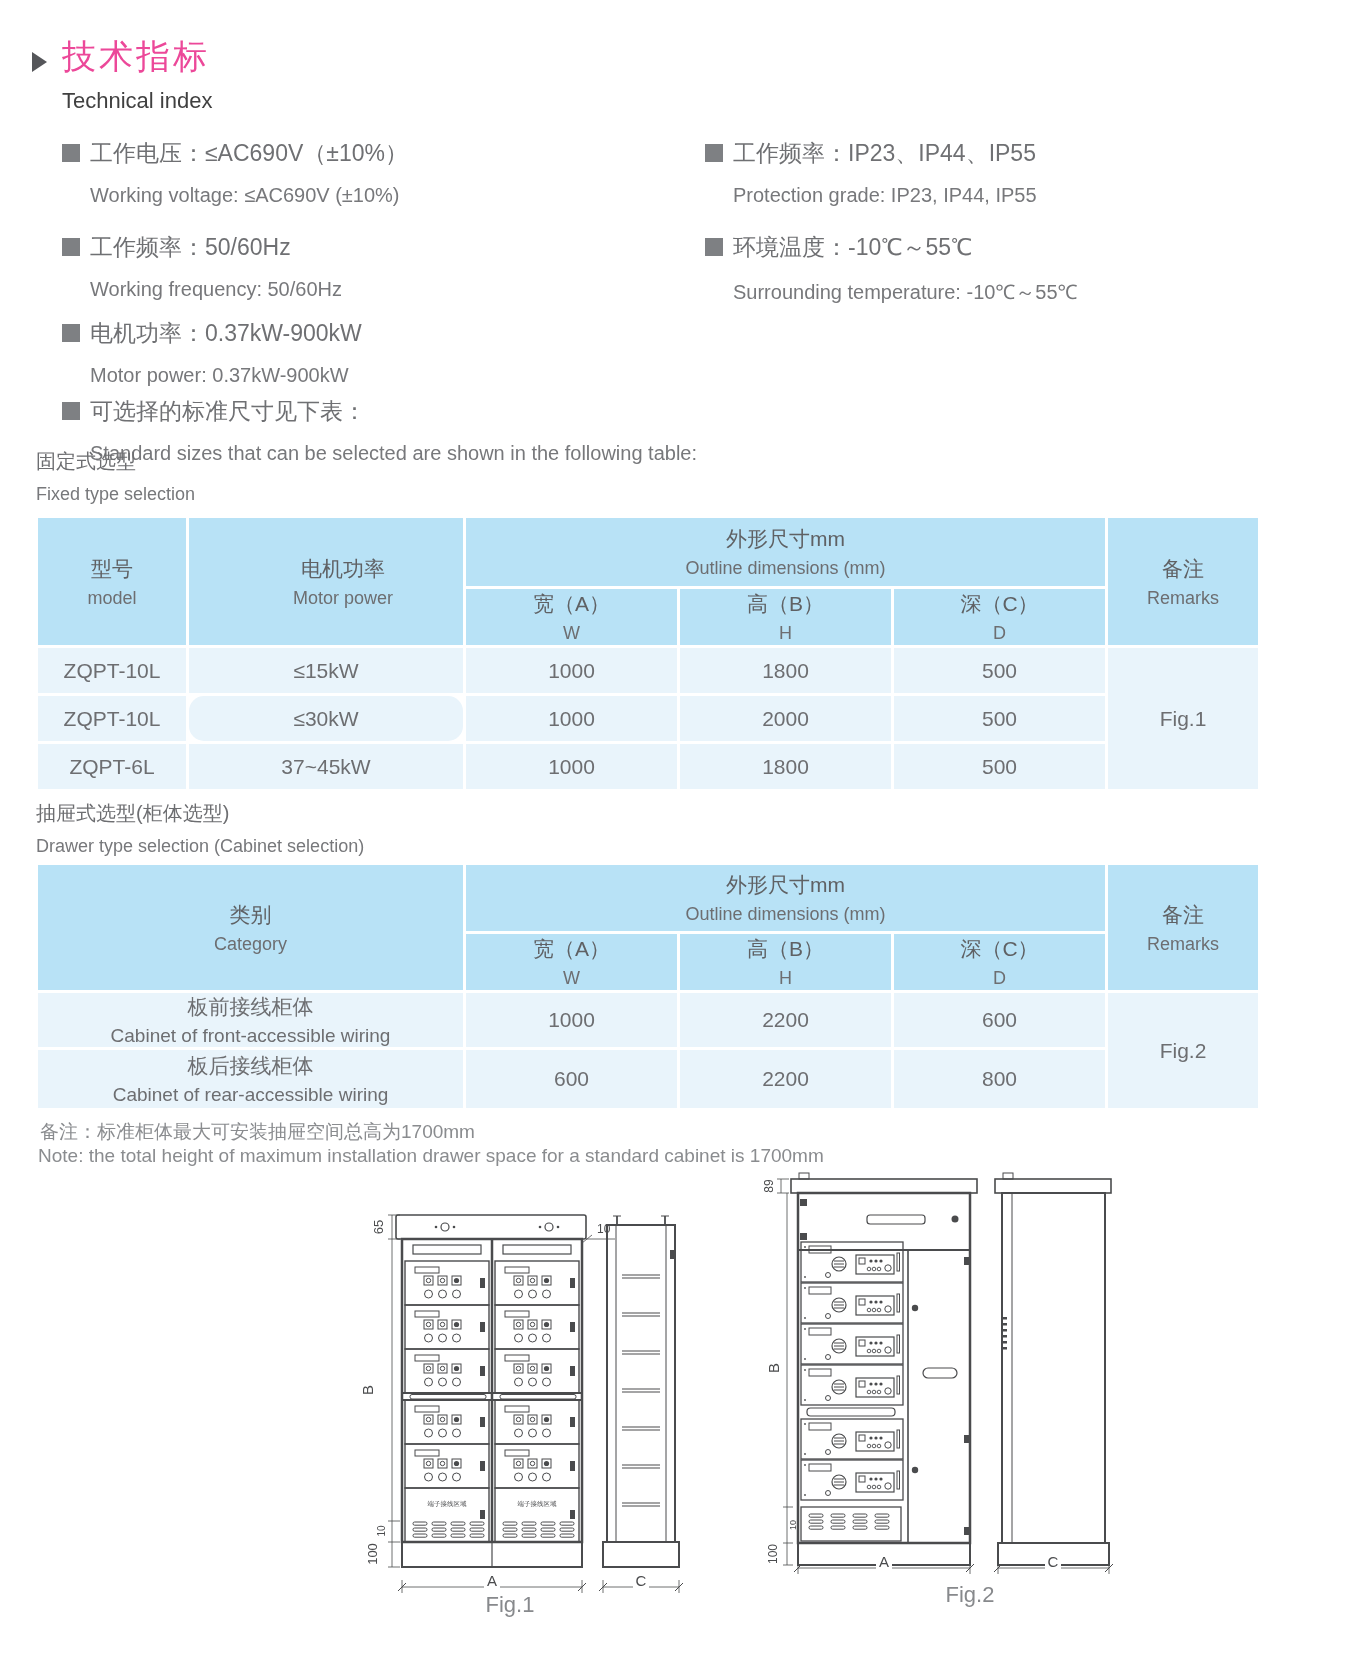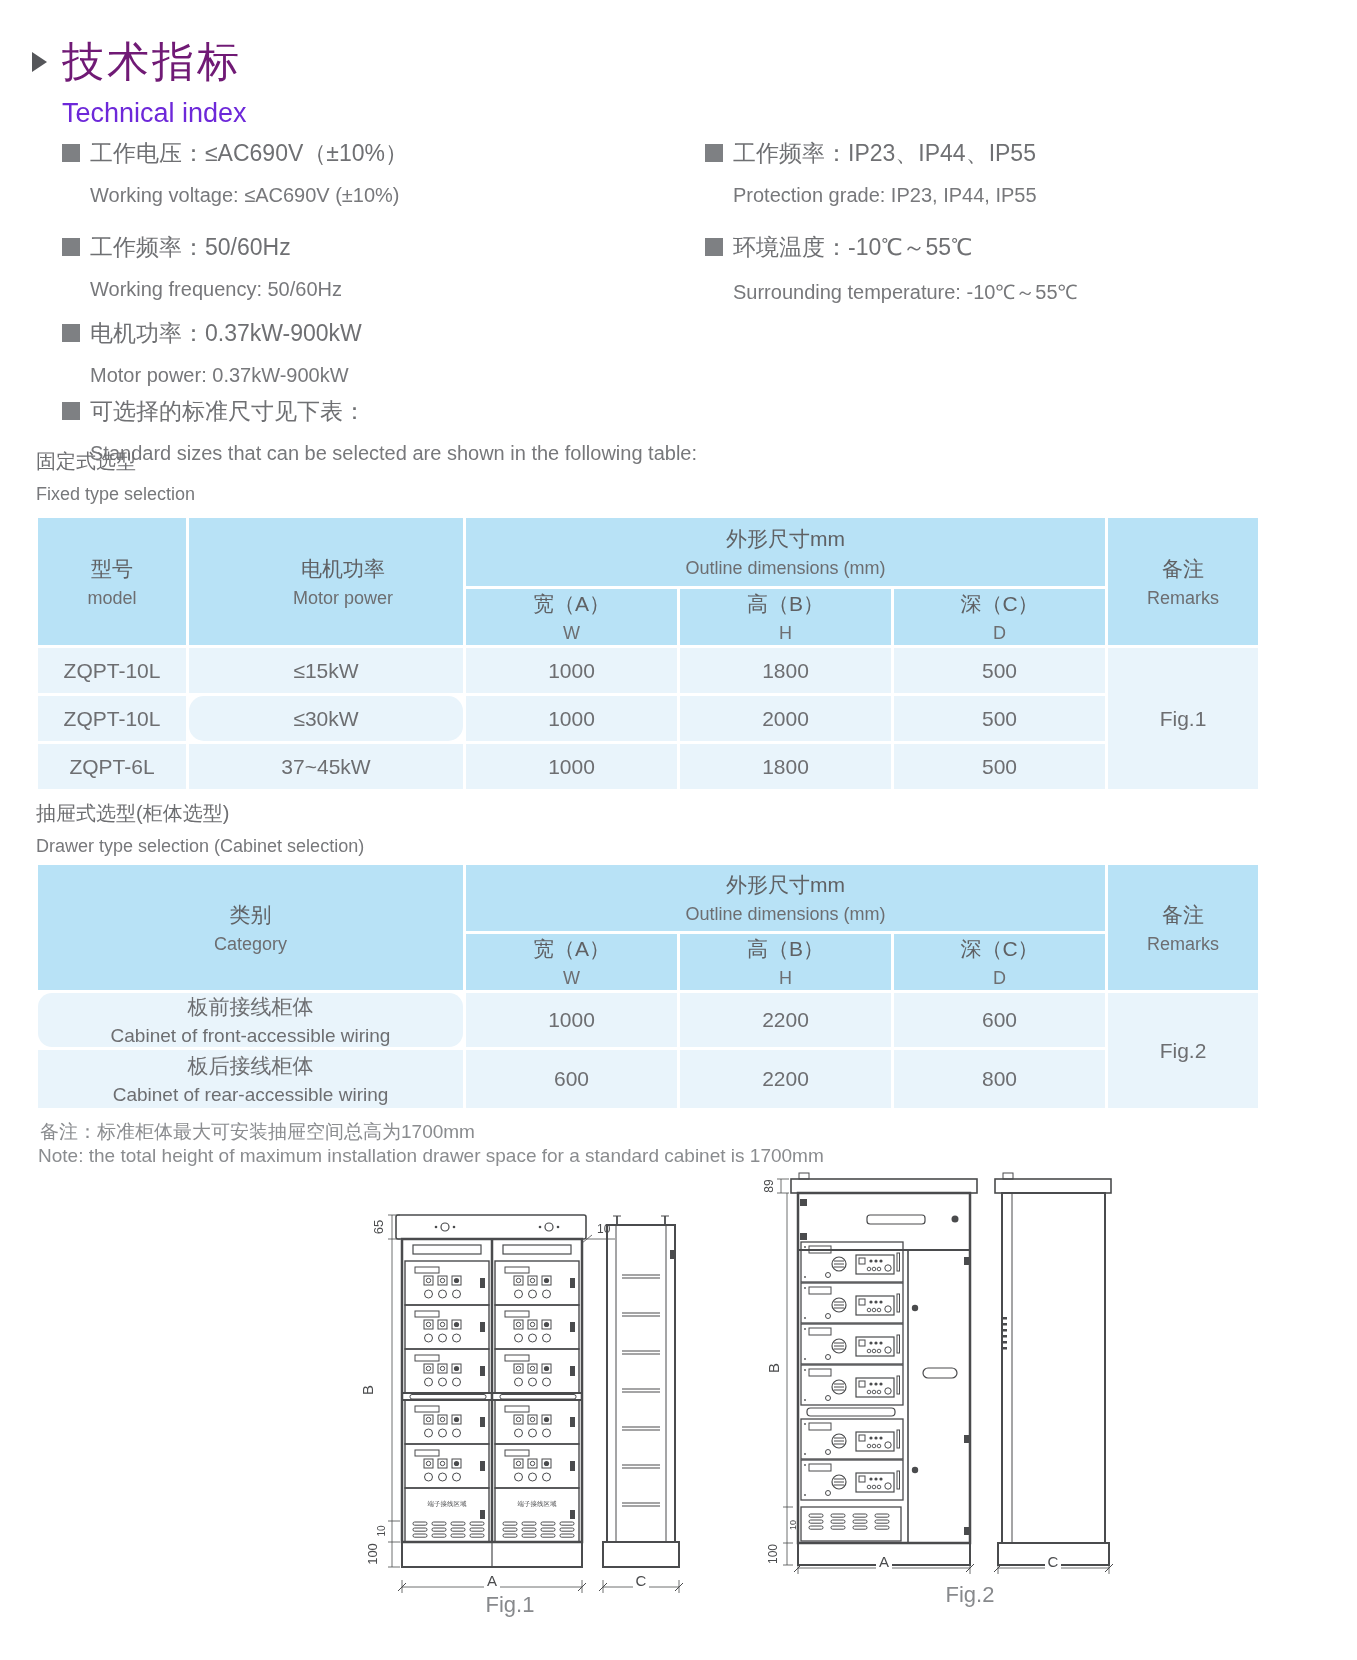--- a/index.html
+++ b/index.html
@@ -3,22 +3,22 @@
 <meta charset="utf-8">
 <style>
   html,body{margin:0;padding:0;}
   body{
     width:1357px;height:1660px;position:relative;background:#ffffff;
     font-family:"Liberation Sans", sans-serif;color:#6D6E71;overflow:hidden;
   }
   .abs{position:absolute;}
   
   .tri{width:0;height:0;border-left:15px solid #55565A;border-top:10px solid transparent;border-bottom:10px solid transparent;}
-  .title-zh{font-size:42px;color:#701a75;letter-spacing:3px;}
-  .title-en{font-size:27px;color:#6d28d9;margin-top:8px;}
+  .title-zh{font-size:34px;color:#ec4899;letter-spacing:3px;}
+  .title-en{font-size:22px;color:#404040;margin-top:8px;}
   
   .spec{position:absolute;}
   .spec-zh{display:flex;align-items:center;font-size:23px;color:#6F7073;line-height:30px;}
   .bullet{width:18px;height:18px;background:#7E8083;margin-right:10px;flex:0 0 auto;}
   .spec-en{font-size:20px;color:#77787B;margin:16px 0 0 28px;}
   
   .sec-zh{font-size:20px;color:#6D6E71;}
   .sec-en{font-size:18px;color:#77787B;margin-top:9px;}
   
   .tbl{position:absolute;display:grid;gap:3px;background:#ffffff;}
@@ -171,21 +171,21 @@
   </div>
   <div class="hcell" style="grid-area:2/3/3/4;">
     <div class="zh">高（B）</div>
     <div class="en">H</div>
   </div>
   <div class="hcell" style="grid-area:2/4/3/5;">
     <div class="zh">深（C）</div>
     <div class="en">D</div>
   </div>
 
-  <div class="bcell" style="grid-area:3/1/4/2;border-radius:14px;">
+  <div class="bcell" style="grid-area:3/1/4/2;">
     <div>板前接线柜体</div>
     <div class="en">Cabinet of front-accessible wiring</div>
   </div>
   <div class="bcell" style="grid-area:3/2/4/3;">1000</div>
   <div class="bcell" style="grid-area:3/3/4/4;">2200</div>
   <div class="bcell" style="grid-area:3/4/4/5;">600</div>
   <div class="bcell" style="grid-area:3/5/5/6;">Fig.2</div>
 
   <div class="bcell" style="grid-area:4/1/5/2;">
     <div>板后接线柜体</div>

